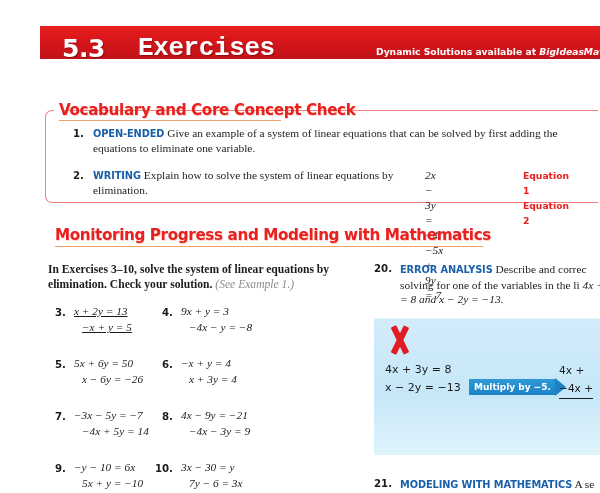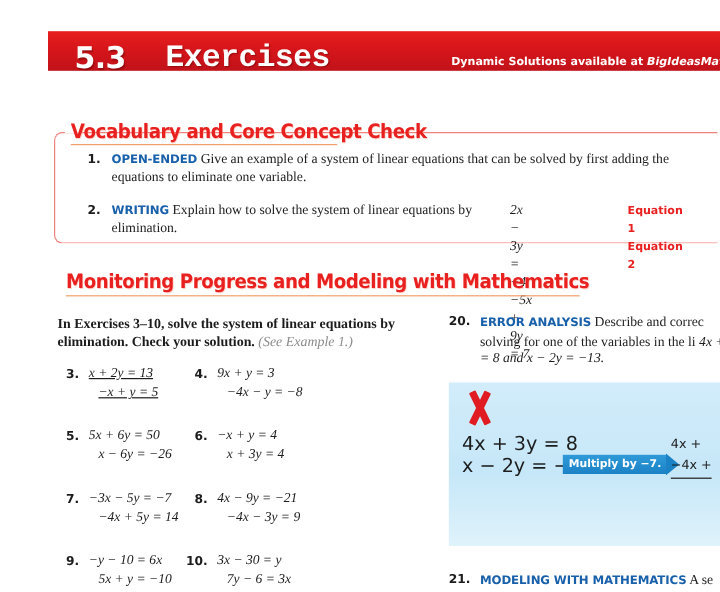--- a/index.html
+++ b/index.html
@@ -274,21 +274,21 @@
     border-radius: 1px;
   }
   .xmark::before { transform: rotate(26deg); }
   .xmark::after  { transform: rotate(-26deg); }
 
   .err-eqs {
     position: absolute;
     left: 11px;
     top: 42px;
     font-family: "DejaVu Sans", sans-serif;
-    font-size: 16px;
+    font-size: 11px;
     line-height: 18px;
     color: #1c1c1c;
     white-space: nowrap;
   }
   .err-eqs span { display: block; }
 
   .mult-arrow {
     position: absolute;
     left: 95px;
     top: 60px;
@@ -462,21 +462,21 @@
 
 <div class="errbox">
   <div class="xmark"></div>
 
   <div class="err-eqs">
     <span>4x + 3y = 8</span>
     <span>x − 2y = −13</span>
   </div>
 
   <div class="mult-arrow">
-    <div class="mult-body">Multiply by −7.</div>
+    <div class="mult-body">Multiply by −5.</div>
     <div class="mult-head"></div>
   </div>
 
   <div class="err-right">
     <span>4x +</span>
     <span class="underlined">−4x +</span>
   </div>
 </div>
 
 <div class="r21-num">21.</div>

